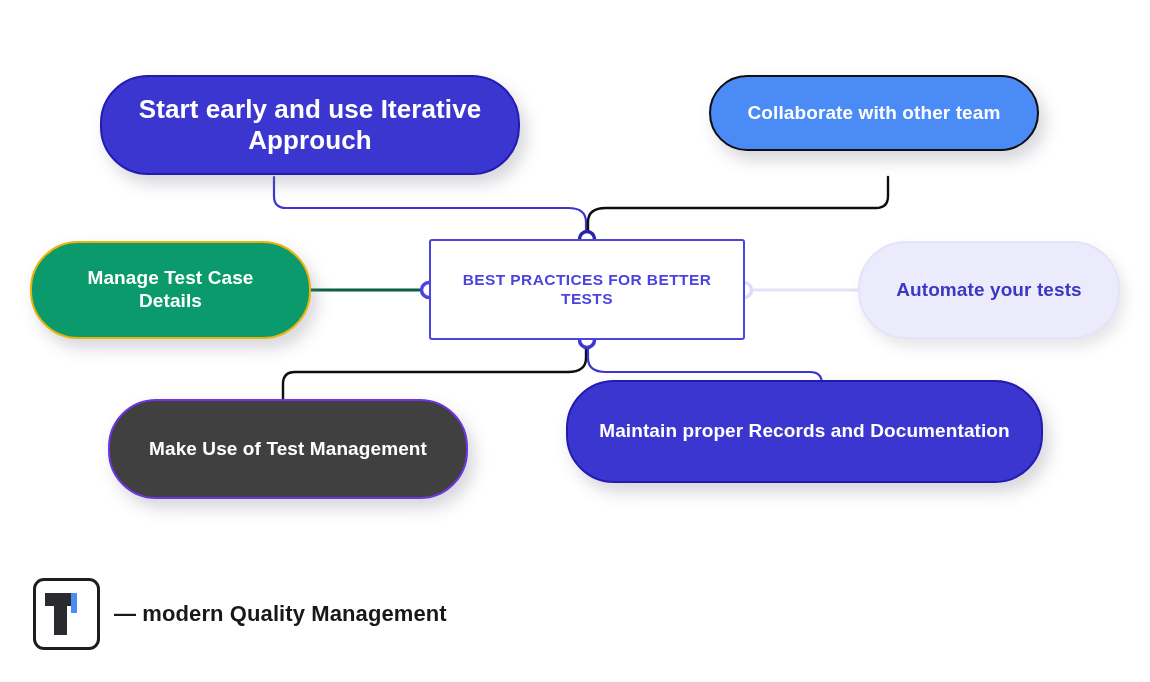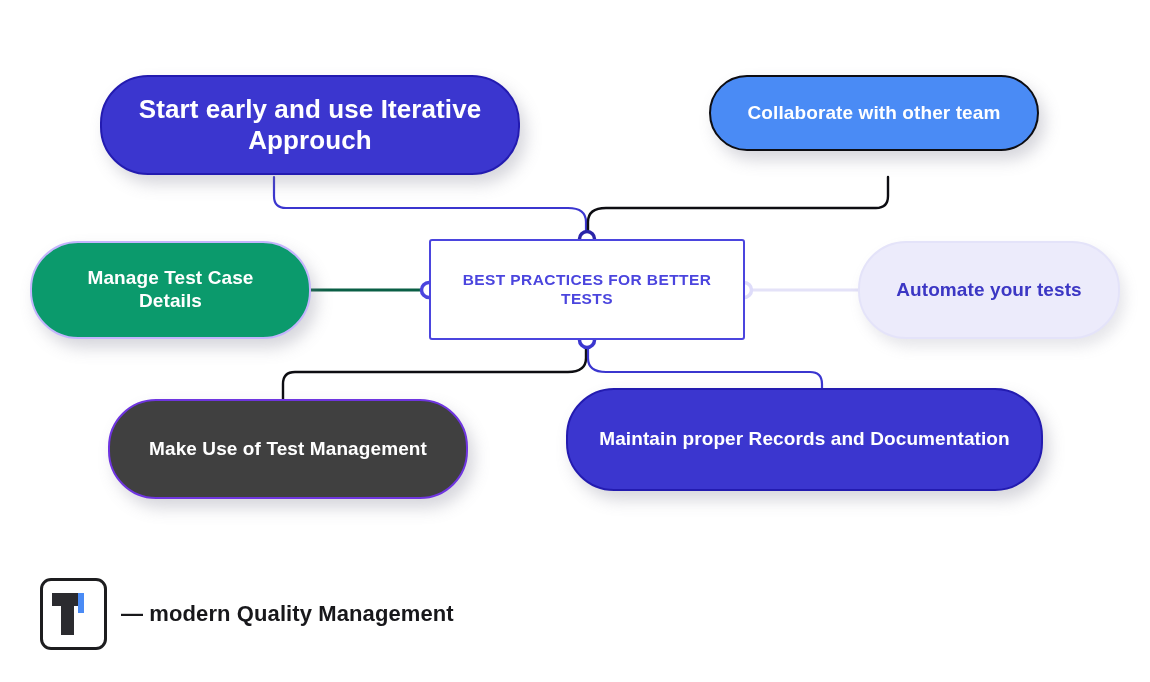--- a/index.html
+++ b/index.html
@@ -55,21 +55,21 @@
     left: 709px; top: 75px; width: 330px; height: 76px;
     background: #4a8bf5;
     border: 2.5px solid #0d0d12;
     color: #ffffff;
     font-size: 19px;
     box-shadow: 6px 9px 16px rgba(120,120,140,0.30);
   }
   #node-manage-test-case {
     left: 30px; top: 241px; width: 281px; height: 98px;
     background: #0b9a6c;
-    border: 2px solid #c4b5fd;
+    border: 2px solid #eab308;
     color: #ffffff;
     font-size: 19px;
     box-shadow: 6px 9px 16px rgba(120,120,140,0.30);
   }
   #node-automate {
     left: 858px; top: 241px; width: 262px; height: 98px;
     background: #ecebfb;
     border: 2px solid #e4e3f9;
     color: #3c37c4;
     font-size: 19px;
@@ -77,21 +77,21 @@
   }
   #node-make-use {
     left: 108px; top: 399px; width: 360px; height: 100px;
     background: #404040;
     border: 2px solid #6f35e0;
     color: #ffffff;
     font-size: 19px;
     box-shadow: 6px 9px 16px rgba(120,120,140,0.30);
   }
   #node-maintain {
-    left: 566px; top: 388px; width: 477px; height: 103px;
+    left: 566px; top: 380px; width: 477px; height: 103px;
     background: #3b36cf;
     border: 2px solid #231bb0;
     color: #ffffff;
     font-size: 19px;
     box-shadow: 6px 9px 16px rgba(120,120,140,0.30);
   }
 
   
   #node-center {
     left: 429px; top: 239px; width: 316px; height: 101px;
@@ -101,21 +101,21 @@
     color: #4b45de;
     font-size: 15.5px;
     font-weight: bold;
     letter-spacing: 0.4px;
     box-shadow: none;
   }
 
   
   #footer {
     position: absolute;
-    left: 40px;
+    left: 33px;
     top: 578px;
     display: flex;
     align-items: center;
     gap: 14px;
   }
   #logo-mark {
     width: 67px;
     height: 72px;
     border: 3.5px solid #1d1d1f;
     border-radius: 11px;

